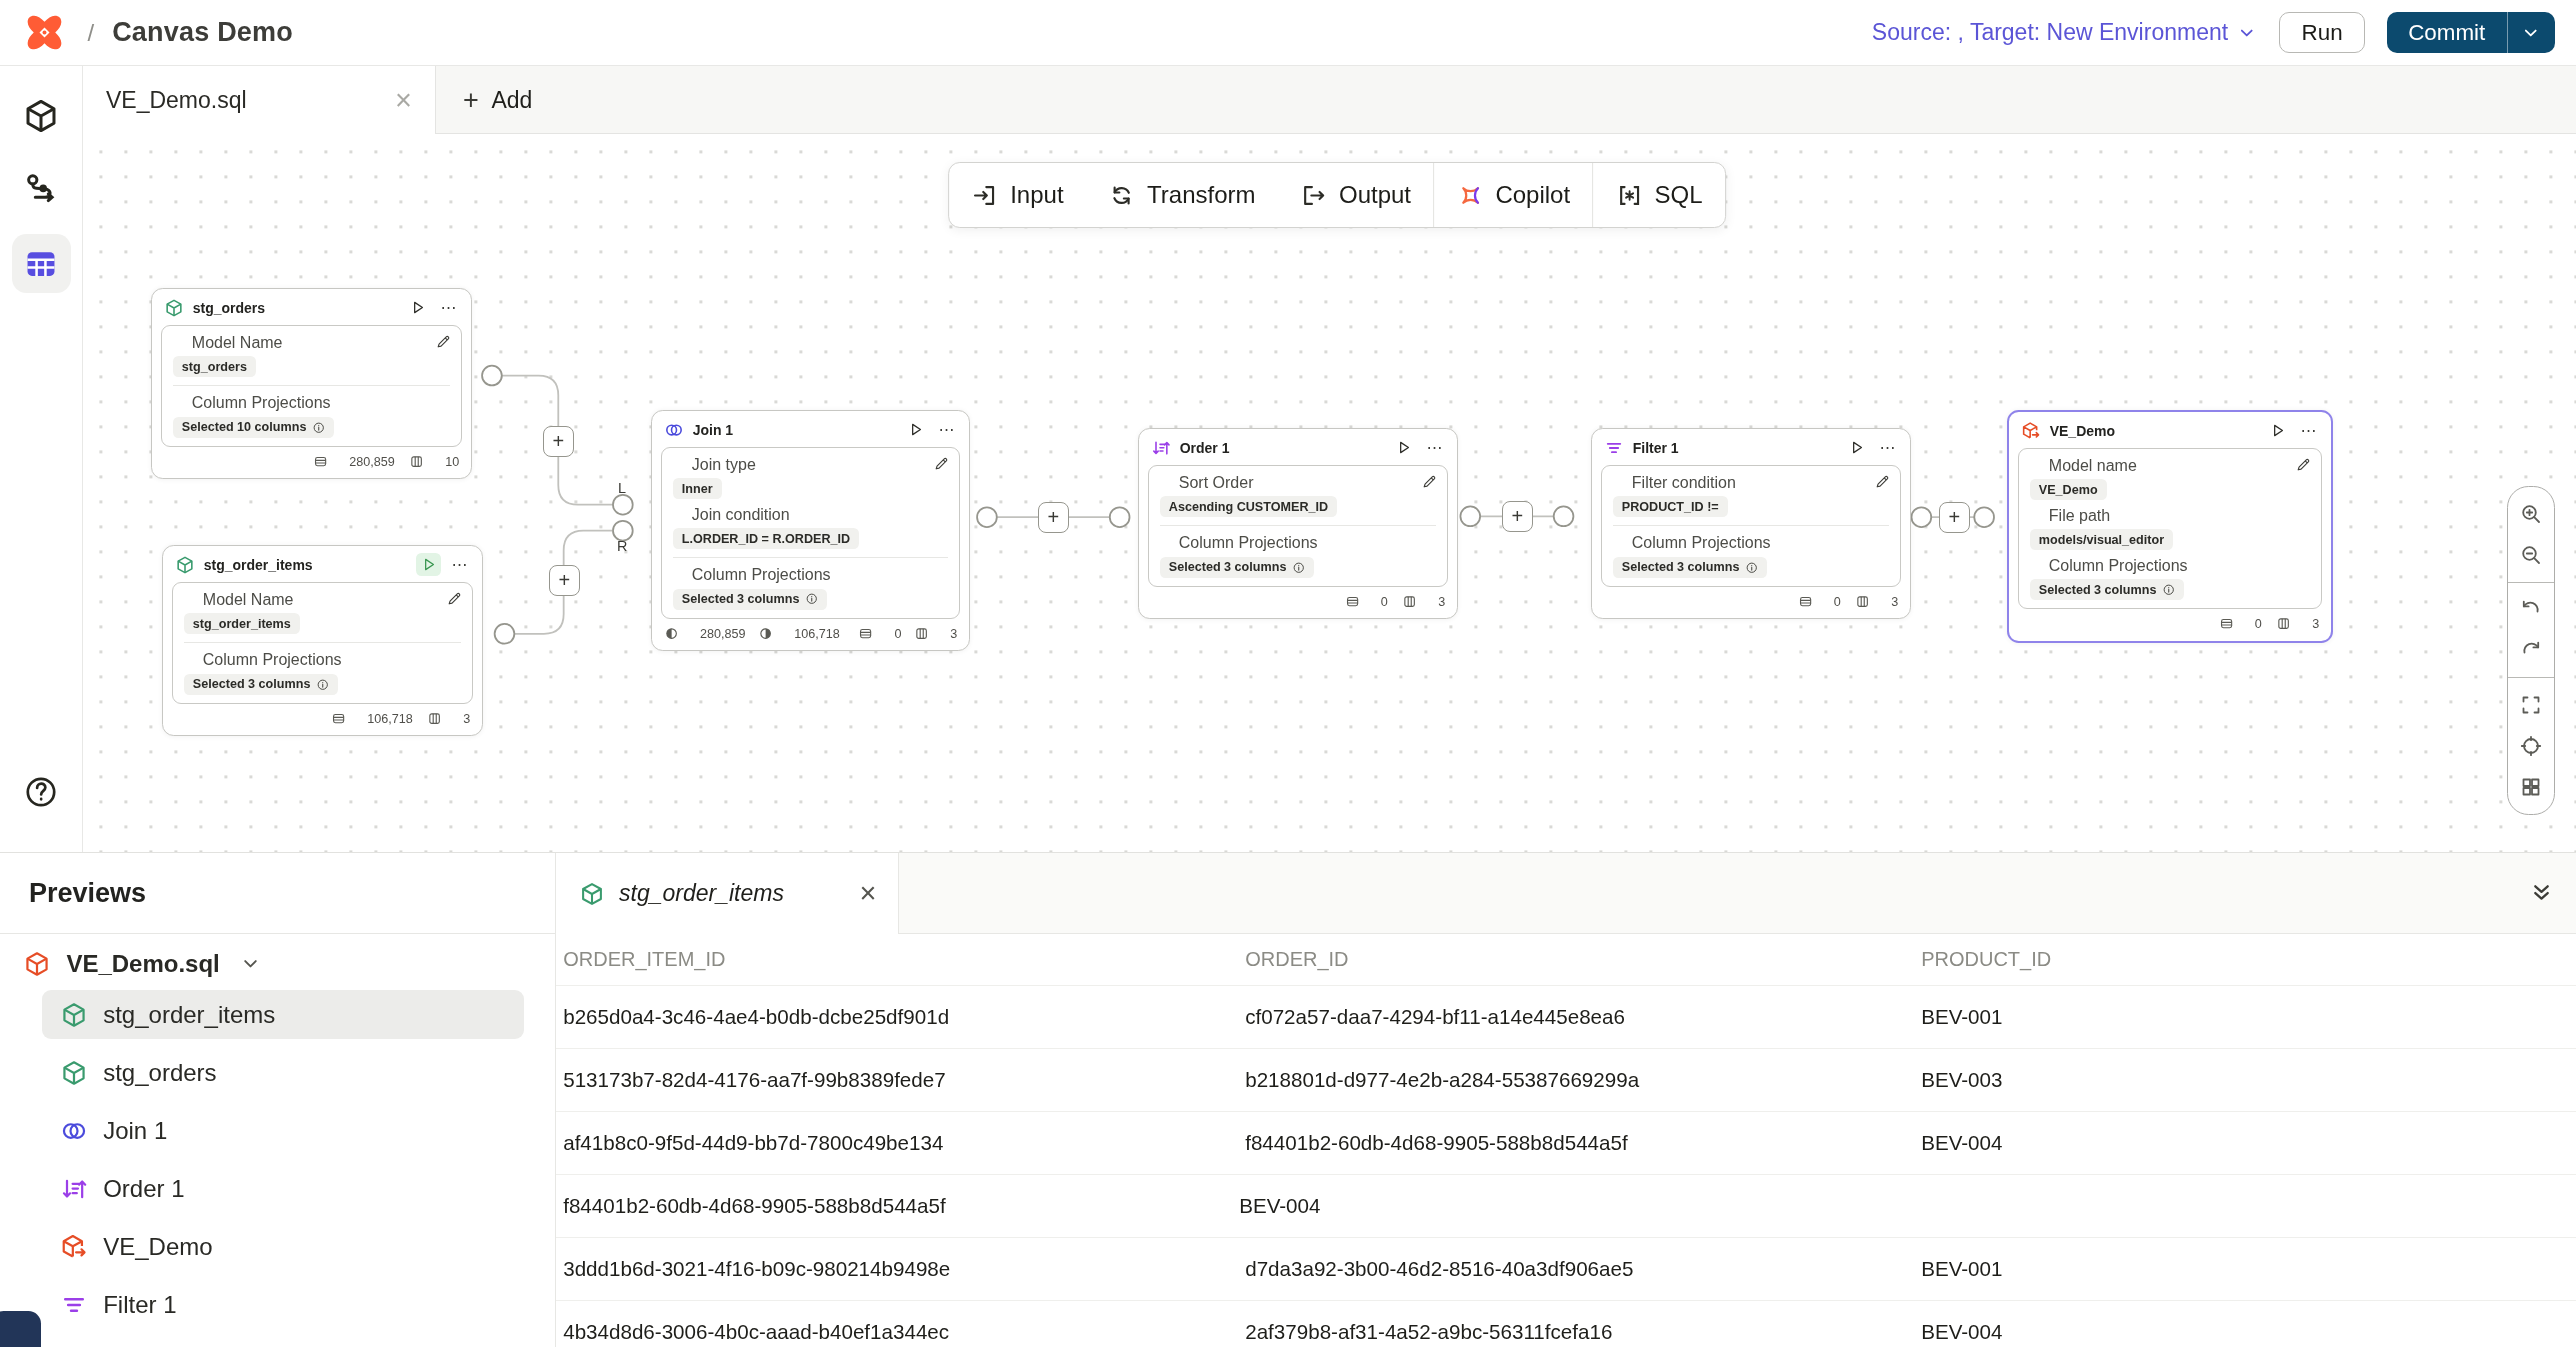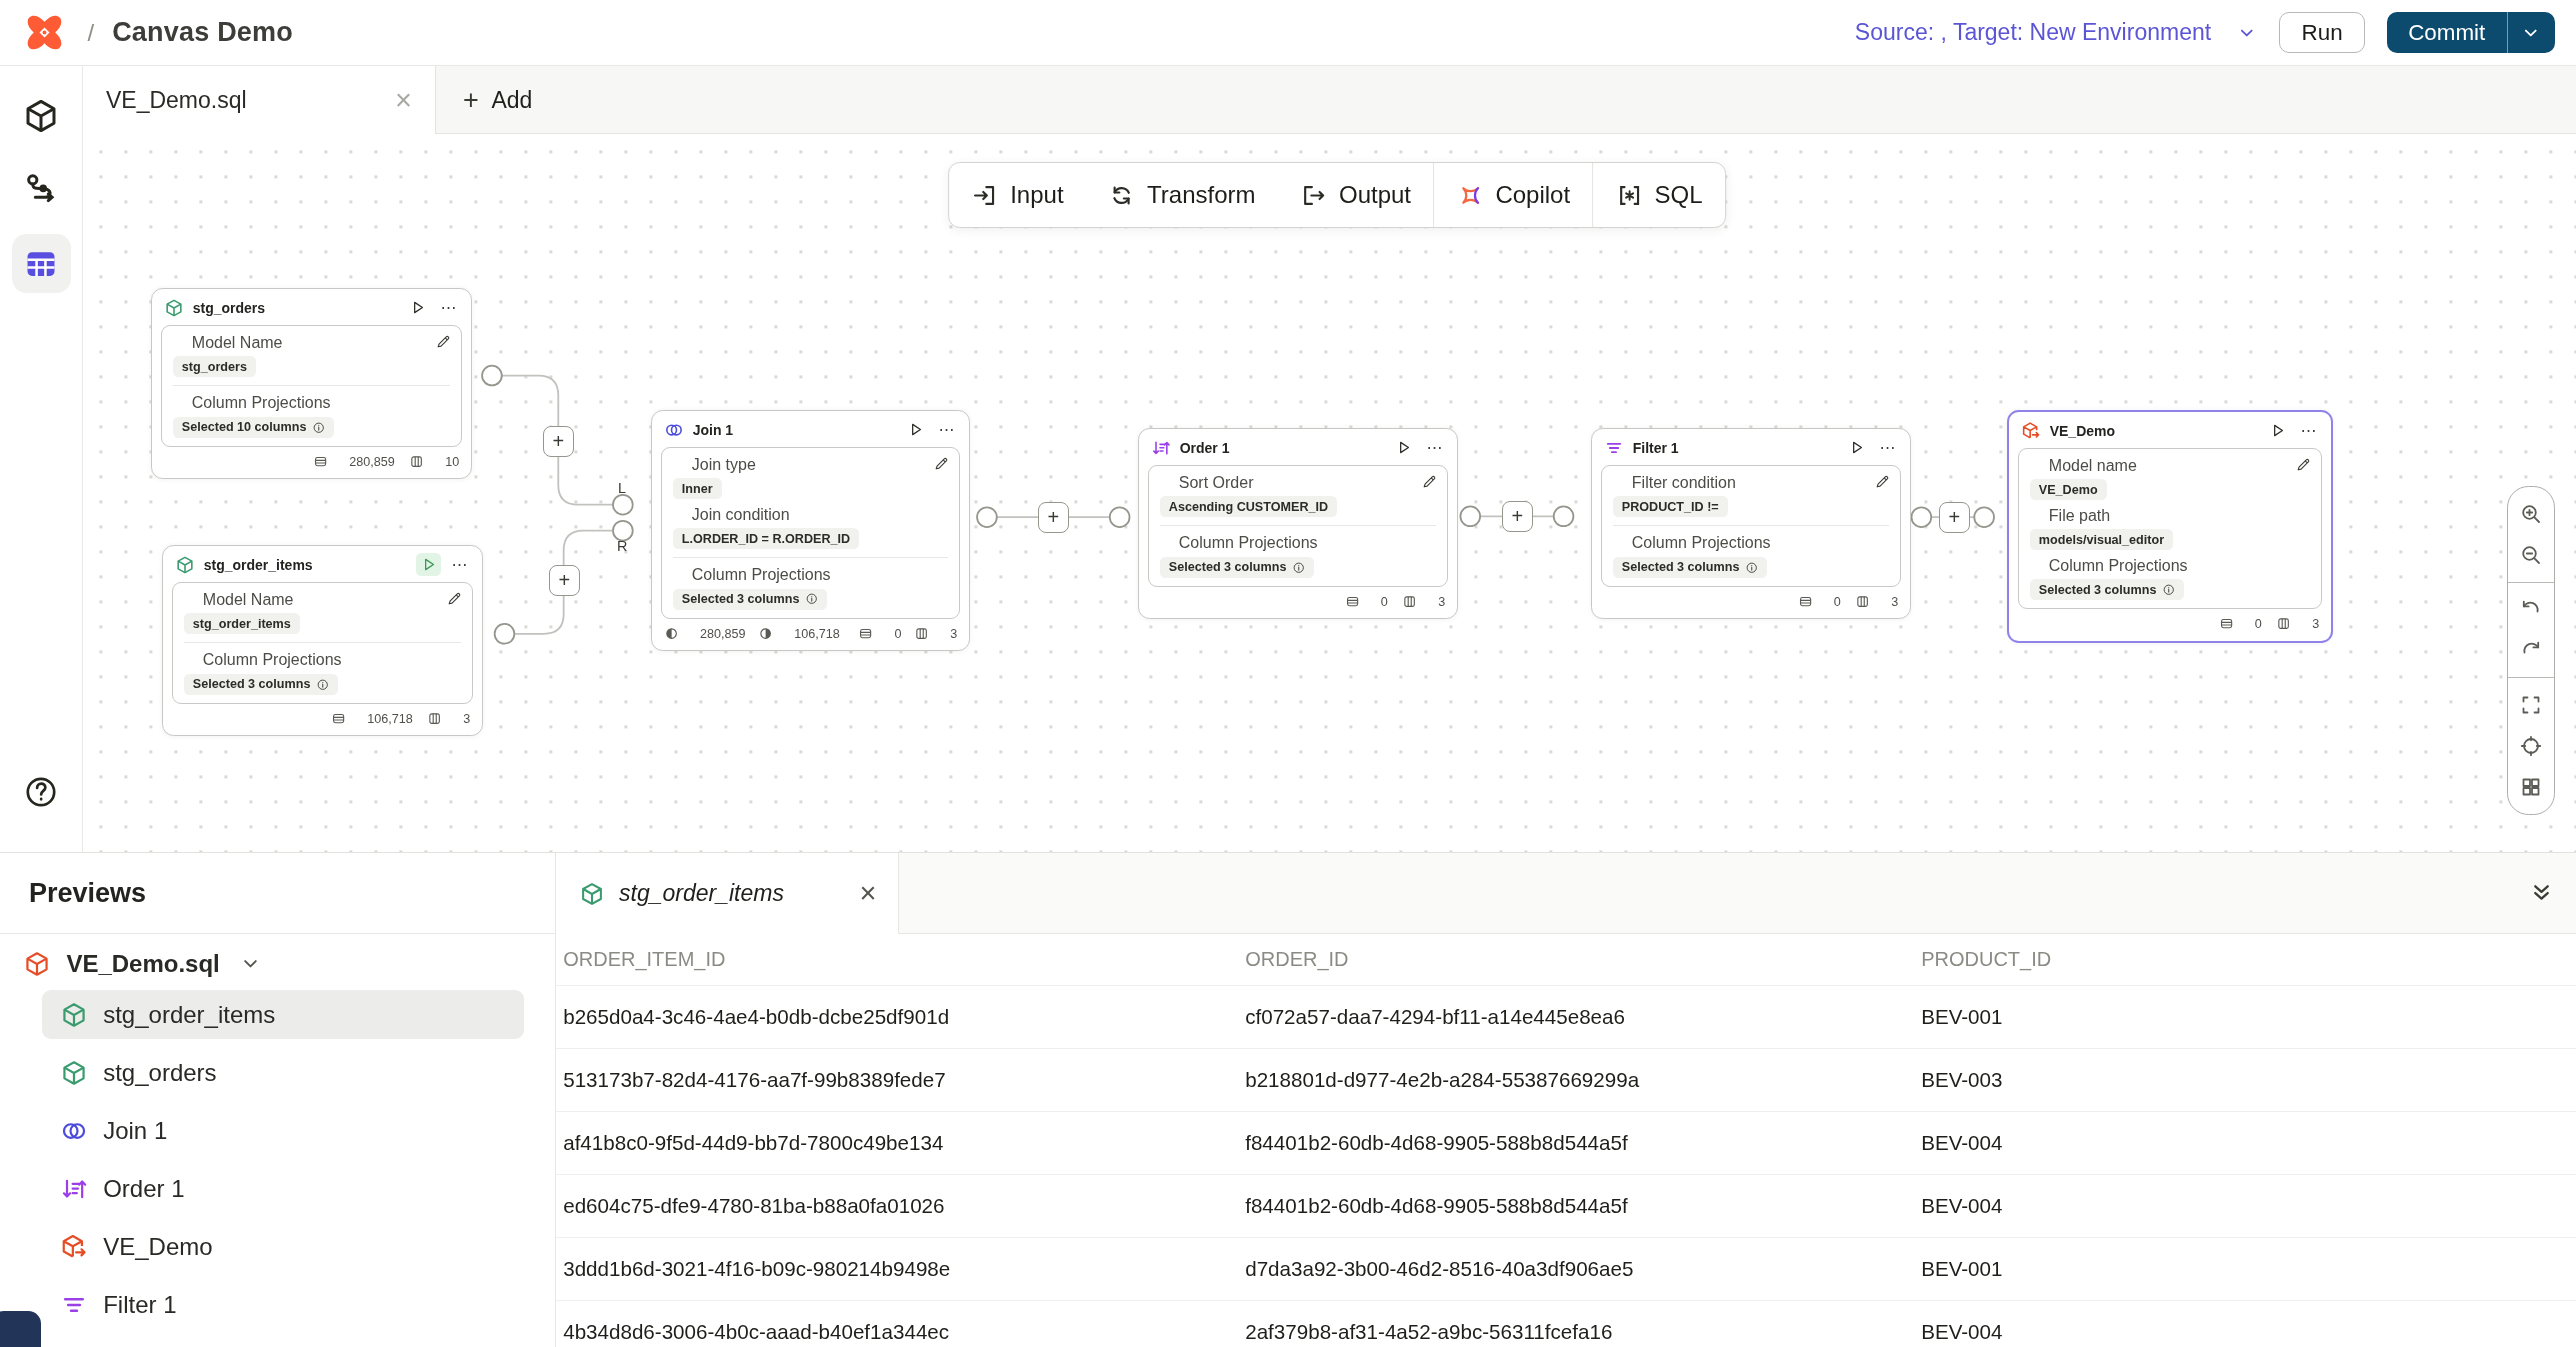--- a/index.html
+++ b/index.html
@@ -7,21 +7,21 @@
     font-family:"Liberation Sans", sans-serif; color:#1f1f1c; }
   .app { position:relative; width:2576px; height:1347px; display:flex; flex-direction:column; }
 
   
   .topbar { height:66px; flex:0 0 66px; display:flex; align-items:center; padding:0 21.5px 0 23px;
     border-bottom:0.9px solid #e8e8e6; background:#fff; }
   .logo { width:43px; height:43px; }
   .crumb-sep { color:#8f8f8a; font-size:24px; margin:0 18px 0 21.5px; font-weight:400; }
   .page-title { font-size:27px; font-weight:700; color:#3d3d39; letter-spacing:0.2px; }
   .topbar-right { margin-left:auto; display:flex; align-items:center; gap:21.5px; }
-  .env { display:flex; align-items:center; gap:25px; color:#5B55D6; font-size:23px; cursor:pointer; }
+  .env { display:flex; align-items:center; gap:8px; color:#5B55D6; font-size:23px; cursor:pointer; }
   .env .chev { width:21.5px; height:21.5px; color:#5B55D6; }
   .btn-run { height:41px; padding:0 21.5px; background:#fff; border:1.8px solid #b8b8b4; border-radius:10px;
     font-size:22.4px; font-weight:500; color:#1c1c18; display:flex; align-items:center; cursor:pointer; }
   .btn-commit { height:41px; background:#0c4a6e; border-radius:10px; color:#fff; display:flex;
     align-items:stretch; overflow:hidden; cursor:pointer; }
   .commit-main { padding:0 21.5px; font-size:22.4px; font-weight:500; display:flex; align-items:center; }
   .commit-caret { border-left:1.8px solid rgba(255,255,255,.45); padding:0 12.6px; display:flex; align-items:center; }
   .commit-caret svg { width:21.5px; height:21.5px; color:#fff; }
 
   
@@ -838,21 +838,20 @@
           <span class="c1">513173b7-82d4-4176-aa7f-99b8389fede7</span>
           <span class="c2">b218801d-d977-4e2b-a284-55387669299a</span>
           <span class="c3">BEV-003</span>
         </div>
         <div class="trow">
           <span class="c1">af41b8c0-9f5d-44d9-bb7d-7800c49be134</span>
           <span class="c2">f84401b2-60db-4d68-9905-588b8d544a5f</span>
           <span class="c3">BEV-004</span>
         </div>
         <div class="trow">
-          <span class="c1">ed604c75-dfe9-4780-81ba-b88a0fa01026</span>
           <span class="c2">f84401b2-60db-4d68-9905-588b8d544a5f</span>
           <span class="c3">BEV-004</span>
         </div>
         <div class="trow">
           <span class="c1">3ddd1b6d-3021-4f16-b09c-980214b9498e</span>
           <span class="c2">d7da3a92-3b00-46d2-8516-40a3df906ae5</span>
           <span class="c3">BEV-001</span>
         </div>
         <div class="trow">
           <span class="c1">4b34d8d6-3006-4b0c-aaad-b40ef1a344ec</span>

